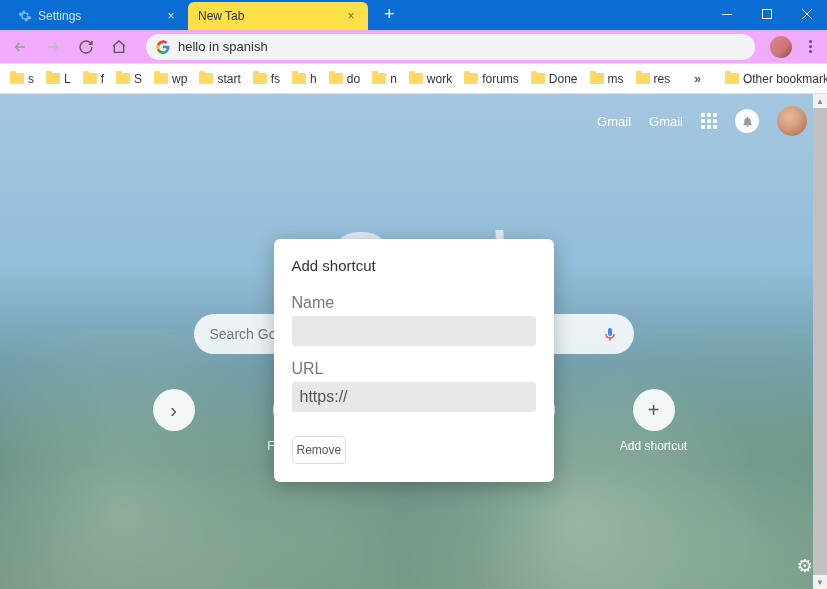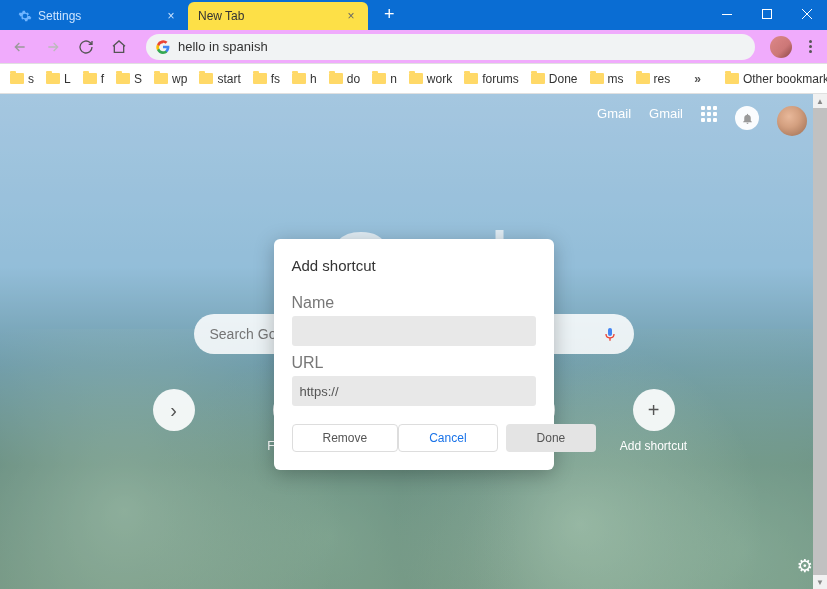--- a/index.html
+++ b/index.html
@@ -28,21 +28,21 @@
   .folder::before{content:'';position:absolute;top:-2px;left:0;width:6px;height:2px;background:#ffd968;border-radius:1px 1px 0 0}
   .bmspacer{flex:1}
   .overflow{color:#555;font-weight:bold}
   .divider{width:1px;height:18px;background:#ccc}
   .content{position:relative;height:495px;background:linear-gradient(180deg,#87b4d6 0%, #6fa8cc 35%, #3e7a8e 55%, #2a5d4e 75%, #3d6b52 100%)}
   .reef{position:absolute;bottom:0;left:0;right:0;height:260px;background:
     radial-gradient(circle at 15% 70%, rgba(139,180,150,0.6) 0%, transparent 30%),
     radial-gradient(circle at 40% 80%, rgba(100,150,120,0.6) 0%, transparent 35%),
     radial-gradient(circle at 70% 75%, rgba(150,190,160,0.6) 0%, transparent 30%),
     radial-gradient(circle at 90% 85%, rgba(110,160,130,0.6) 0%, transparent 35%)}
-  .toplinks{position:absolute;top:12px;right:20px;display:flex;align-items:flex-start;gap:18px;color:#fff;font-size:13px}
+  .toplinks{position:absolute;top:12px;right:20px;display:flex;align-items:center;gap:18px;color:#fff;font-size:13px}
   .toplinks a{color:#fff;text-decoration:none;cursor:pointer}
   .apps{width:16px;height:16px;display:grid;grid-template-columns:repeat(3,1fr);gap:2px;cursor:pointer}
   .apps span{background:#fff;border-radius:1px}
   .notif{width:24px;height:24px;background:rgba(255,255,255,0.95);border-radius:50%;display:flex;align-items:center;justify-content:center;cursor:pointer}
   .notif svg{fill:#999}
   .avatar2{width:30px;height:30px;border-radius:50%;background:radial-gradient(circle at 40% 35%, #e8b89a 0%, #d4a080 40%, #9a6b50 100%)}
   .bigG{position:absolute;top:120px;left:50%;transform:translateX(-50%);font-size:90px;font-weight:400;color:rgba(255,255,255,0.7);font-family:Arial;letter-spacing:-8px}
   .searchbar{position:absolute;top:220px;left:50%;transform:translateX(-50%);width:440px;height:40px;background:rgba(255,255,255,0.85);border-radius:22px;display:flex;align-items:center;padding:0 16px;gap:10px}
   .searchbar input{flex:1;border:none;background:transparent;outline:none;font-size:14px;color:#999}
   .mic{width:16px;height:20px}
@@ -50,23 +50,23 @@
   .sc{display:flex;flex-direction:column;align-items:center;gap:8px;color:#fff;font-size:12px;cursor:pointer;width:72px;text-align:center}
   .sc-icon{width:42px;height:42px;background:rgba(255,255,255,0.9);border-radius:50%;display:flex;align-items:center;justify-content:center;color:#555;font-size:20px}
   .cog{position:absolute;bottom:12px;right:14px;color:#fff;font-size:18px;cursor:pointer}
   .scrollbar{position:absolute;top:94px;right:0;width:14px;height:495px;background:#f1f1f1;display:flex;flex-direction:column}
   .scrollbtn{height:14px;background:#f1f1f1;display:flex;align-items:center;justify-content:center;font-size:8px;color:#888}
   .scrollthumb{flex:1;background:#c1c1c1}
   .dim{position:absolute;inset:0;background:rgba(255,255,255,0.25)}
   .dialog{position:absolute;top:145px;left:50%;transform:translateX(-50%);width:280px;background:#fff;border-radius:6px;box-shadow:0 4px 20px rgba(0,0,0,0.25);padding:18px}
   .dlg-title{font-size:15px;color:#333;margin-bottom:20px}
   .dlg-label{font-size:16px;color:#777;margin-bottom:4px}
-  .dlg-input{width:100%;height:30px;background:#e8e8e8;border:none;border-radius:3px;padding:0 8px;font-size:13px;margin-bottom:8px;outline:none;color:#555}
+  .dlg-input{width:100%;height:30px;background:#e8e8e8;border:none;border-radius:3px;padding:0 8px;font-size:16px;margin-bottom:14px;outline:none;color:#555}
   .dlg-actions{display:flex;justify-content:space-between;align-items:center;margin-top:10px}
-  .btn{padding:6px 30px;font-size:12px;border-radius:4px;cursor:pointer;border:1px solid transparent}
+  .btn{padding:6px 4px;font-size:12px;border-radius:4px;cursor:pointer;border:1px solid transparent}
   .btn-remove{border:1px solid #ddd;background:#fff;color:#555}
   .btn-cancel{border:1px solid #ddd;background:#fff;color:#1a73e8}
   .btn-done{background:#e4e4e4;color:#555;margin-left:8px}
   .right-actions{display:flex}
   .gear-icon{width:14px;height:14px;fill:#6fb4ff}
 </style>
 </head>
 <body>
 
 <div class="titlebar">
@@ -273,24 +273,20 @@
   <div class="cog">⚙</div>
 
   <div class="dialog">
     <div class="dlg-title">Add shortcut</div>
     <div class="dlg-label">Name</div>
     <input class="dlg-input" value="" style="">
     <div class="dlg-label">URL</div>
     <input class="dlg-input" value="https://" style="">
     <div class="dlg-actions">
       <button class="btn btn-remove">Remove</button>
-      <div class="right-actions">
-        <button class="btn btn-cancel">Cancel</button>
-        <button class="btn btn-done">Done</button>
-      </div>
     </div>
   </div>
 </div>
 
 <div class="scrollbar">
   <div class="scrollbtn">▲</div>
   <div class="scrollthumb"></div>
   <div class="scrollbtn">▼</div>
 </div>
 

